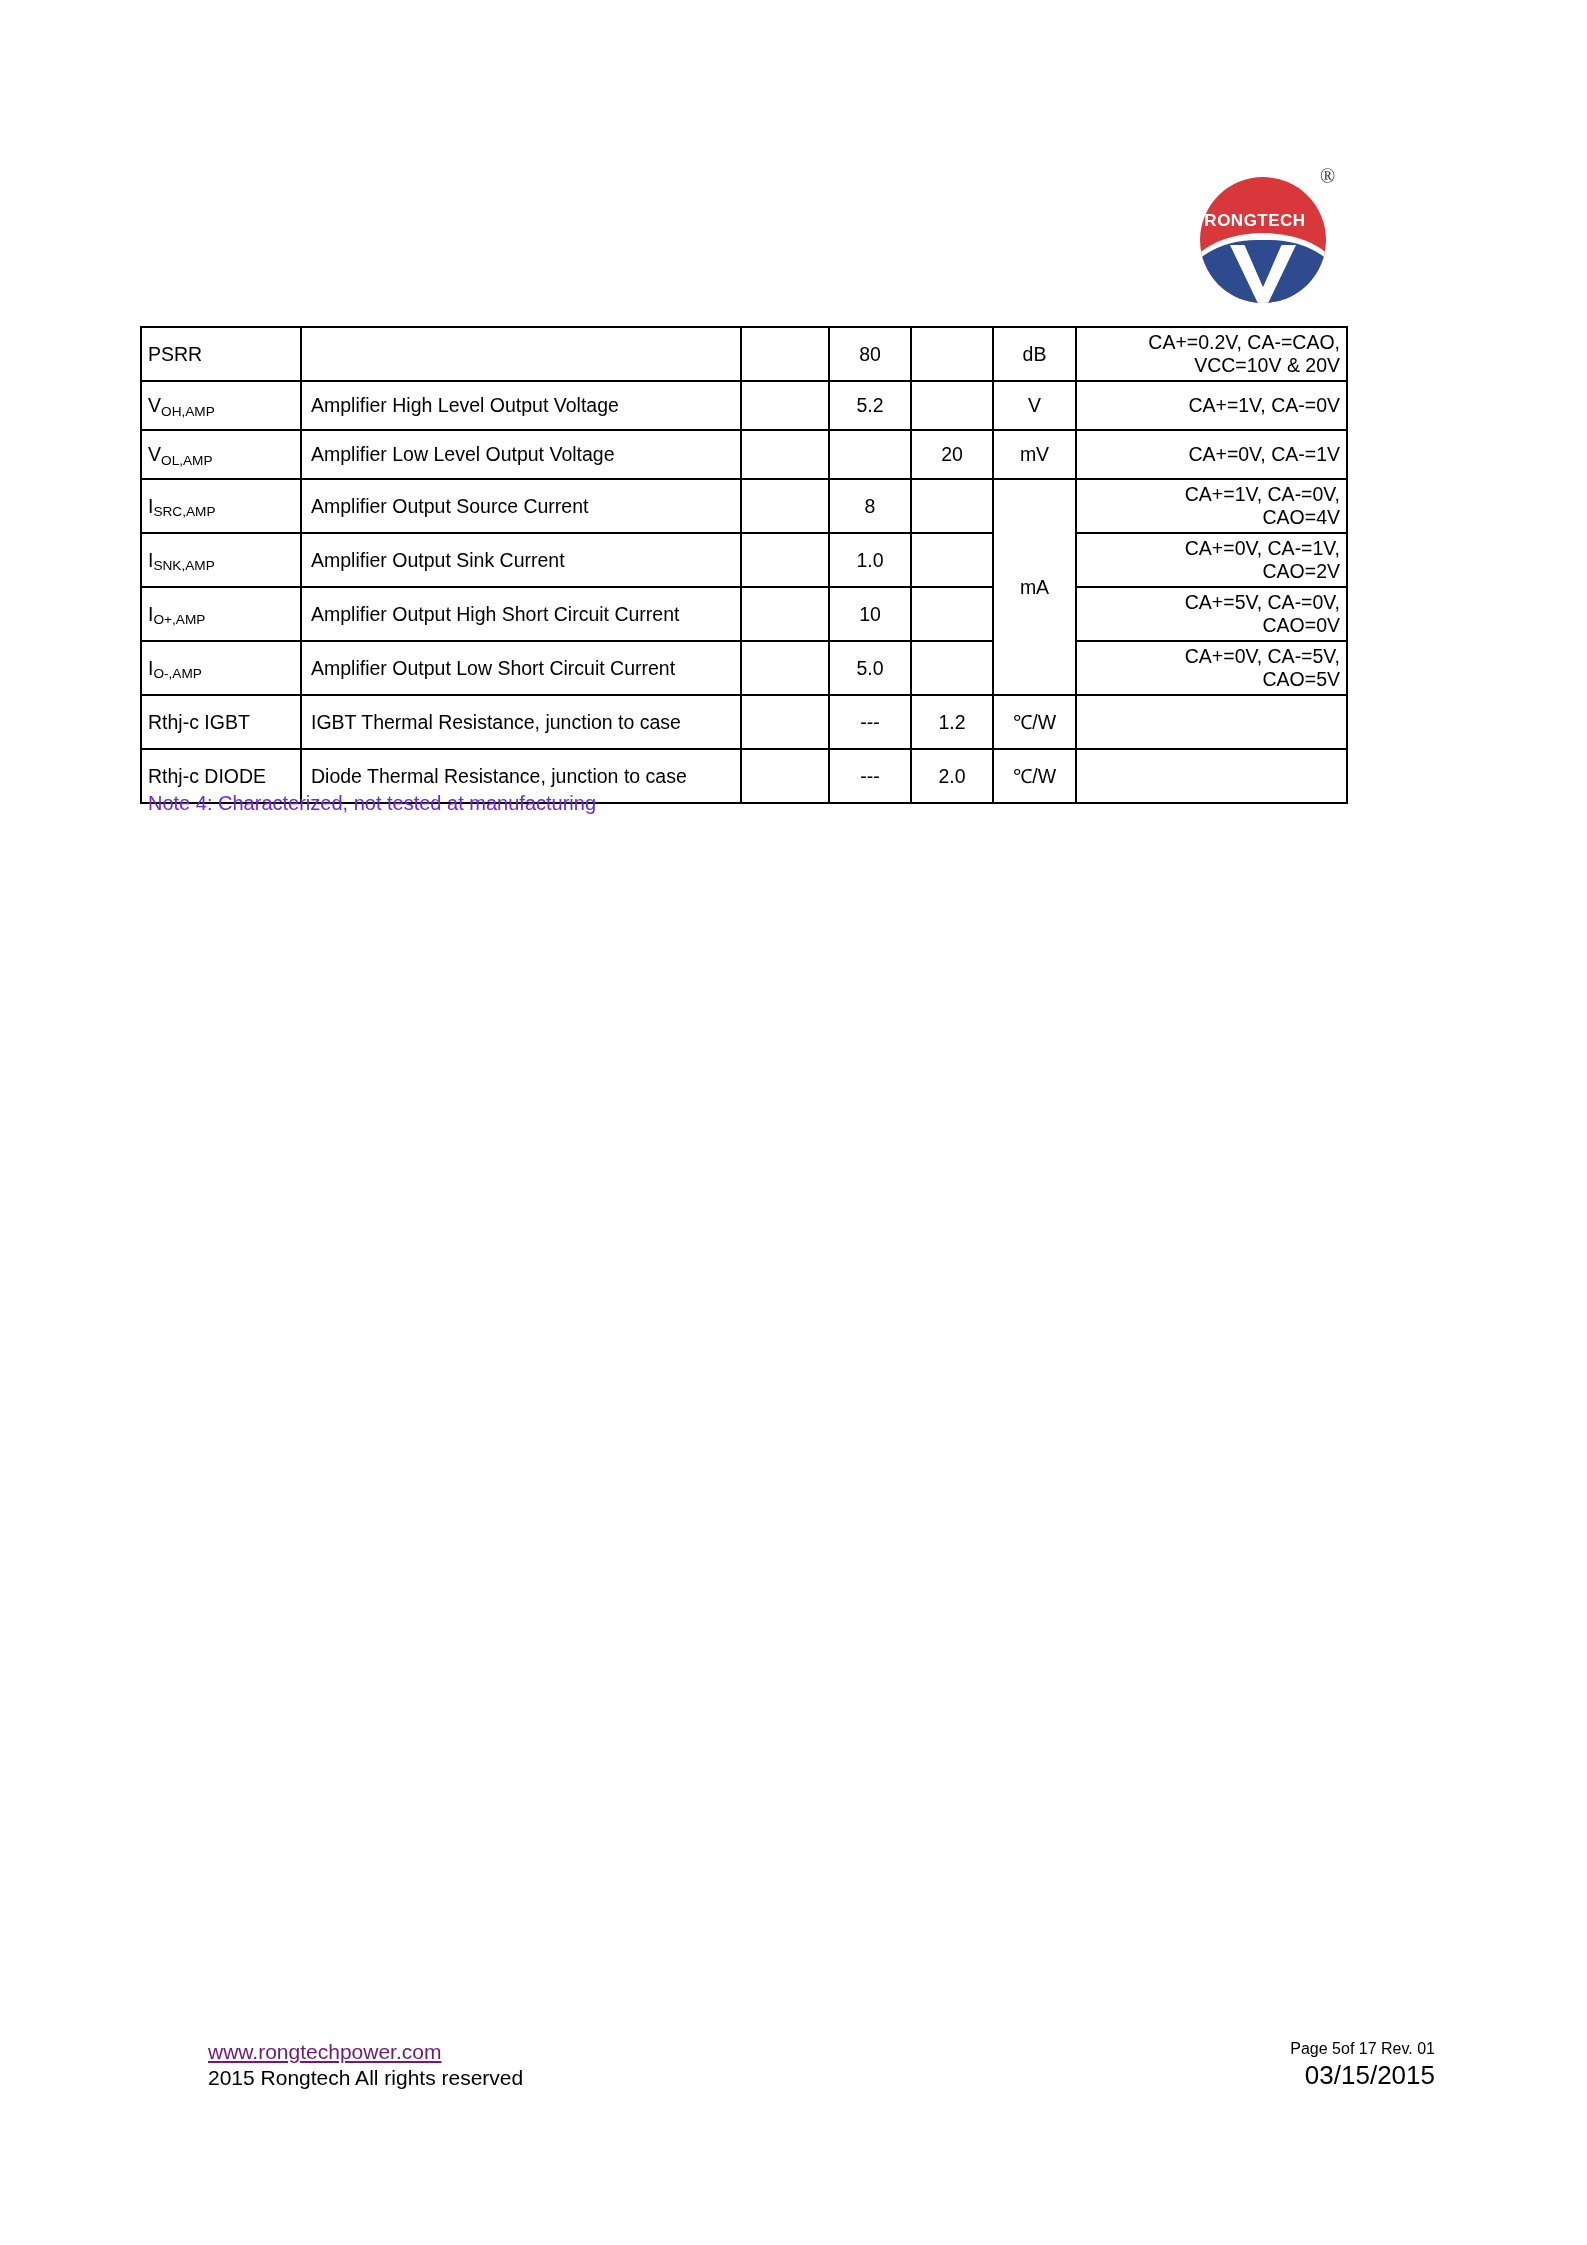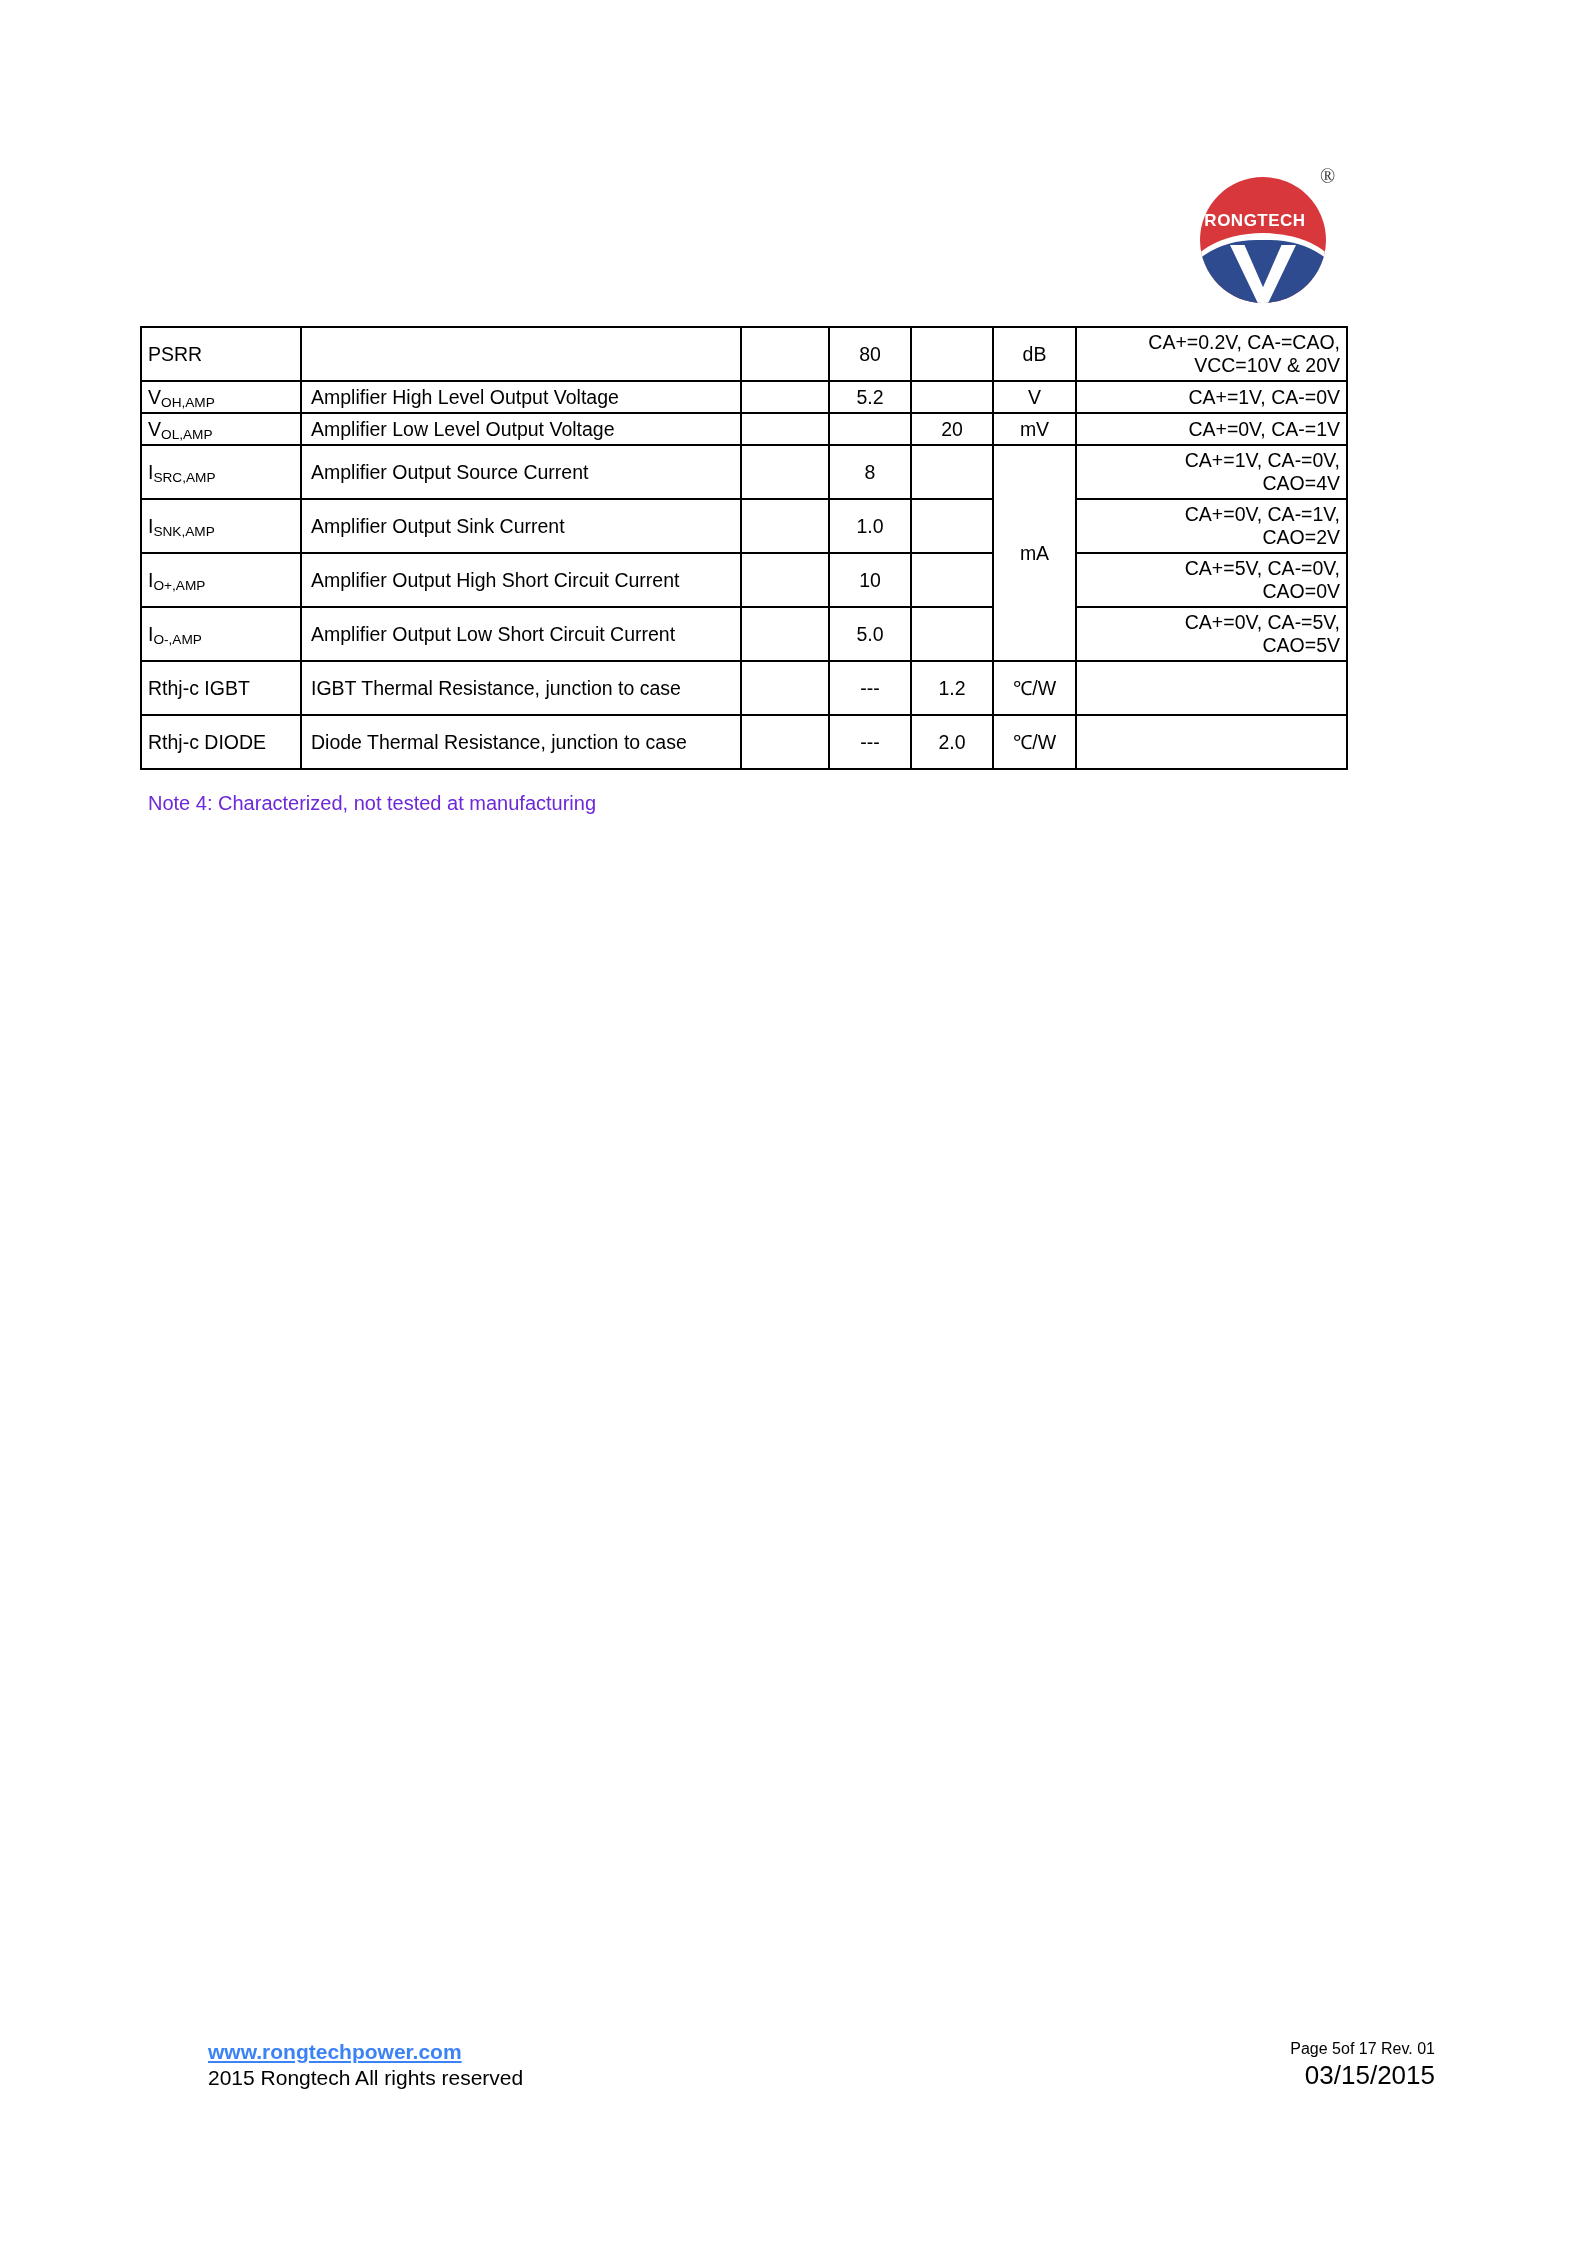--- a/index.html
+++ b/index.html
@@ -102,21 +102,21 @@
   td.c-desc    { width: 440px; text-align: left;   padding-left: 9px; }
   td.c-min     { width: 88px;  text-align: center; }
   td.c-typ     { width: 82px;  text-align: center; }
   td.c-max     { width: 82px;  text-align: center; }
   td.c-unit    { width: 83px;  text-align: center; }
   td.c-cond    { width: 271px; text-align: right; }
 
   sub { font-size: 0.70em; vertical-align: baseline; position: relative; top: 0.26em; }
 
   .row-tall td { height: 52px; }
-  .row-mid td  { height: 32px; }
+  .row-mid td  { height: 49px; }
   .row-two td  { height: 54px; }
 
   .note {
     position: absolute;
     left: 148px;
     top: 792px;
     font-size: 20px;
     font-family: "Liberation Sans", sans-serif;
     color: #6d28d9;
   }
@@ -129,27 +129,26 @@
     width: 1587px;
     height: 90px;
   }
   .footer-left {
     position: absolute;
     left: 208px;
     top: 0;
     text-align: left;
   }
   .footer-url {
-    color: #3b82f6;
+    color: #701a75;
     text-decoration: underline;
     font-size: 21px;
     font-family: "Liberation Sans", sans-serif;
     display: block;
     margin-bottom: 2px;
-    font-weight: bold;
   }
   .footer-copy {
     font-size: 21px;
     color: #000000;
     font-family: "Liberation Sans", sans-serif;
     display: block;
   }
   .footer-right {
     position: absolute;
     right: 152px;

